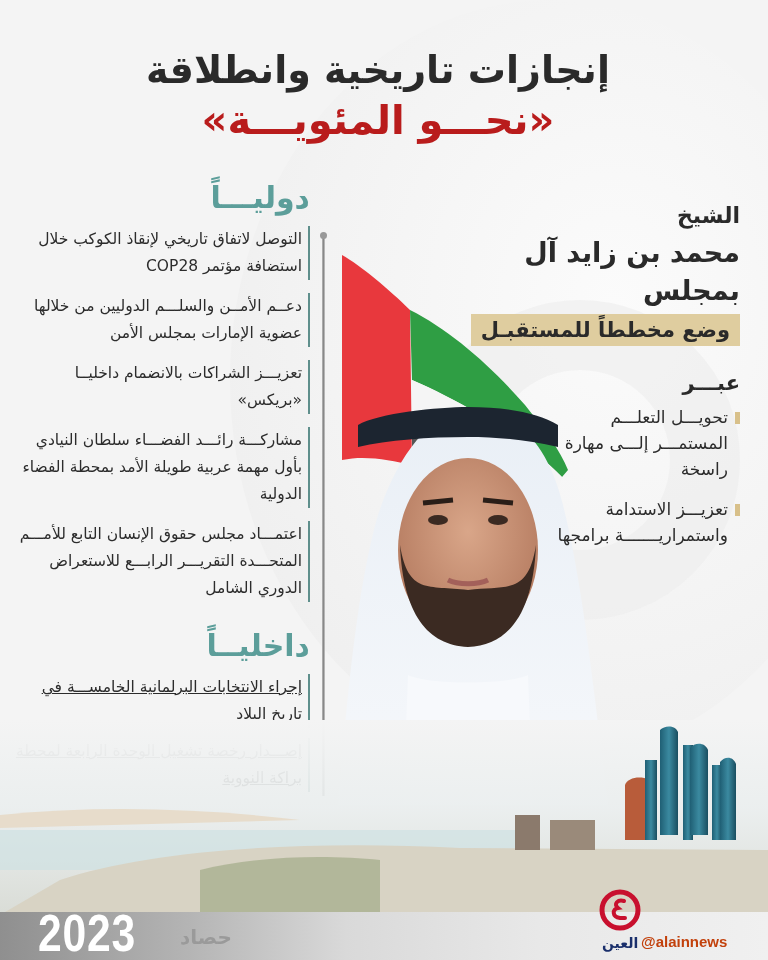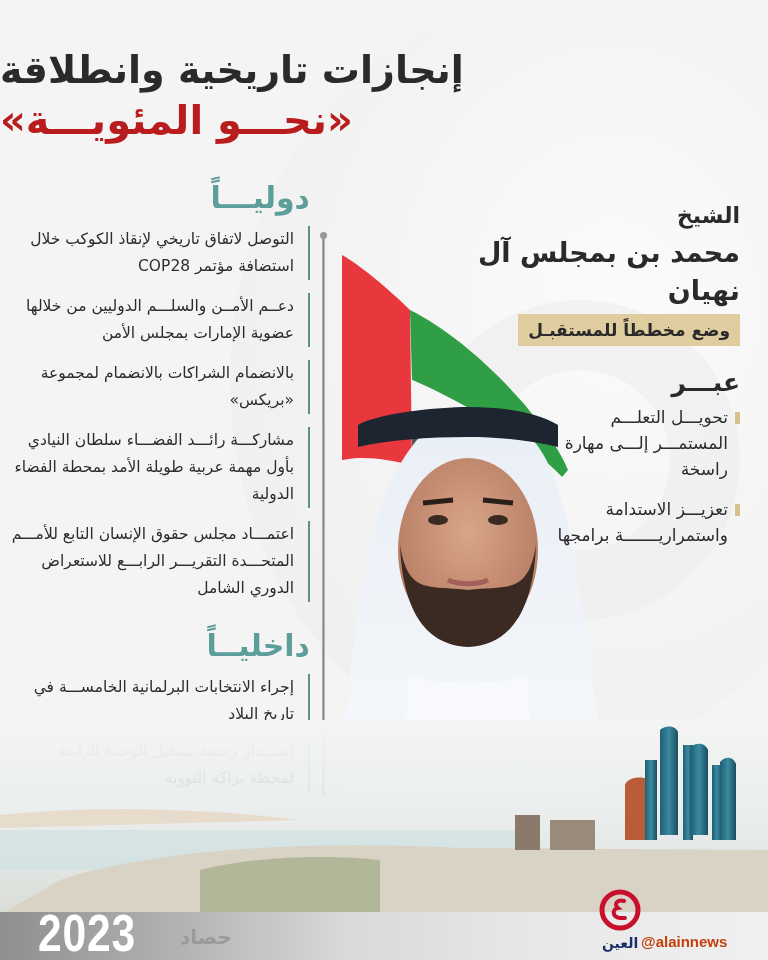--- a/index.html
+++ b/index.html
@@ -13,21 +13,21 @@
     .bg-arc {
       position: absolute; left: 230px; top: 0; width: 640px; height: 760px;
       border-radius: 50%;
       background: radial-gradient(ellipse at 60% 40%, #fbfbfb 0%, #f2f2f2 60%, #ececec 100%);
     }
     .bg-arc2 {
       position: absolute; left: 420px; top: 300px; width: 320px; height: 320px;
       border-radius: 50%; border: 70px solid #ececec; opacity: .6;
     }
     .title {
-      position: absolute; left: 0; right: 12px; top: 46px; text-align: left;
+      position: absolute; left: 0; right: 12px; top: 46px; text-align: center;
       direction: rtl;
     }
     .title .line1 {
       font-family: "DejaVu Sans", sans-serif; font-weight: bold;
       font-size: 38px; color: #2a2a2a; line-height: 48px;
     }
     .title .line2 {
       font-family: "DejaVu Sans", sans-serif; font-weight: bold;
       font-size: 40px; color: #b91c1c; line-height: 52px; letter-spacing: 2px;
     }
@@ -35,27 +35,27 @@
     
     .left-col {
       position: absolute; left: 10px; top: 178px; width: 300px; direction: rtl;
     }
     .section-heading {
       font-weight: bold; font-size: 30px; color: #5c9e9a;
       text-align: right; padding-right: 0; margin-bottom: 8px; line-height: 40px;
     }
     .intl-list .item, .dom-list .item {
       border-right: 2px solid #5f8f8c;
-      padding-right: 14px;
+      padding-right: 6px;
       text-align: right;
       font-size: 15.5px; line-height: 27px; color: #2c2c2c;
       margin-bottom: 13px;
     }
     .dom-heading { margin-top: 24px; text-align: right; }
-    .dom-list .item { margin-bottom: 10px; }
+    .dom-list .item { margin-bottom: 10px; text-decoration: underline; }
 
     
     .pole {
       position: absolute; left: 322px; top: 236px; width: 3px; height: 560px;
       background: linear-gradient(90deg,#bbb,#888,#ccc);
     }
     .pole-top {
       position: absolute; left: 320px; top: 232px; width: 7px; height: 7px;
       border-radius: 50%; background: #999;
     }
@@ -71,25 +71,25 @@
       position: absolute; right: 28px; top: 198px; width: 290px; direction: rtl; text-align: right;
     }
     .sheikh-title {
       font-weight: bold; font-size: 22px; line-height: 36px; color: #2a2a2a;
     }
     .sheikh-name {
       font-weight: bold; font-size: 27px; line-height: 38px; color: #2a2a2a;
     }
     .tagline {
       display: inline-block; background: #dfcd9f; color: #2a2a2a;
-      font-weight: bold; font-size: 17px; padding: 4px 10px; margin-top: 4px;
+      font-weight: bold; font-size: 21px; padding: 4px 10px; margin-top: 4px;
       line-height: 24px;
     }
     .via-heading {
-      font-weight: bold; font-size: 25px; color: #2a2a2a; margin-top: 20px; line-height: 34px;
+      font-weight: bold; font-size: 21px; color: #2a2a2a; margin-top: 20px; line-height: 34px;
     }
     .via-list { margin-top: 4px; }
     .via-item {
       position: relative; font-size: 17px; line-height: 26px; color: #2c2c2c;
       padding-right: 12px; margin-bottom: 14px; margin-left: 100px;
     }
     .via-item .marker {
       position: absolute; right: 0; top: 8px; width: 5px; height: 12px; background: #d8c08a;
     }
 
@@ -131,21 +131,21 @@
 <div class="title">
   <div class="line1">إنجازات تاريخية وانطلاقة</div>
   <div class="line2">«نحـــو المئويـــة»</div>
 </div>
 
 <div class="left-col">
   <div class="section-heading">دوليـــاً</div>
   <div class="intl-list">
     <div class="item">التوصل لاتفاق تاريخي لإنقاذ الكوكب خلال استضافة مؤتمر COP28</div>
     <div class="item">دعــم الأمــن والسلـــم الدوليين من خلالها عضوية الإمارات بمجلس الأمن</div>
-    <div class="item">بالانضمام الشراكات بالانضمام لمجموعة «بريكس»</div>
+    <div class="item">تعزيـــز الشراكات بالانضمام داخليــا «بريكس»</div>
     <div class="item">مشاركـــة رائـــد الفضـــاء سلطان النيادي بأول مهمة عربية طويلة الأمد بمحطة الفضاء الدولية</div>
     <div class="item">اعتمـــاد مجلس حقوق الإنسان التابع للأمـــم المتحـــدة التقريـــر الرابـــع للاستعراض الدوري الشامل</div>
   </div>
   <div class="section-heading dom-heading">داخليــاً</div>
   <div class="dom-list">
     <div class="item">إجراء الانتخابات البرلمانية الخامســـة في تاريخ البلاد</div>
     <div class="item">إصـــدار رخصة تشغيل الوحدة الرابعة لمحطة براكة النووية</div>
   </div>
 </div>
 
@@ -177,21 +177,21 @@
   <ellipse cx="120" cy="135" rx="10" ry="5" fill="#3b2a22"></ellipse>
   <ellipse cx="180" cy="135" rx="10" ry="5" fill="#3b2a22"></ellipse>
   <path d="M105,118 L135,115" stroke="#2a1e18" stroke-width="5"></path>
   <path d="M165,115 L195,118" stroke="#2a1e18" stroke-width="5"></path>
   <path d="M130,195 C140,200 160,200 170,195" stroke="#a3605a" stroke-width="5" fill="none"></path>
   <path d="M90,290 C110,300 190,300 210,290 L215,420 L85,420 Z" fill="#f7f9fc"></path>
 </svg>
 
 <div class="right-col">
   <div class="sheikh-title">الشيخ</div>
-  <div class="sheikh-name">محمد بن بمجلس آل نهيان</div>
+  <div class="sheikh-name">محمد بن زايد آل بمجلس</div>
   <div class="tagline">وضع مخططاً للمستقبـل</div>
   <div class="via-heading">عبـــر</div>
   <div class="via-list">
     <div class="via-item">
       <span class="marker"></span>
       <span>تحويـــل التعلـــم المستمـــر إلـــى مهارة راسخة</span>
     </div>
     <div class="via-item">
       <span class="marker"></span>
       <span>تعزيـــز الاستدامة واستمراريـــــــة برامجها</span>

